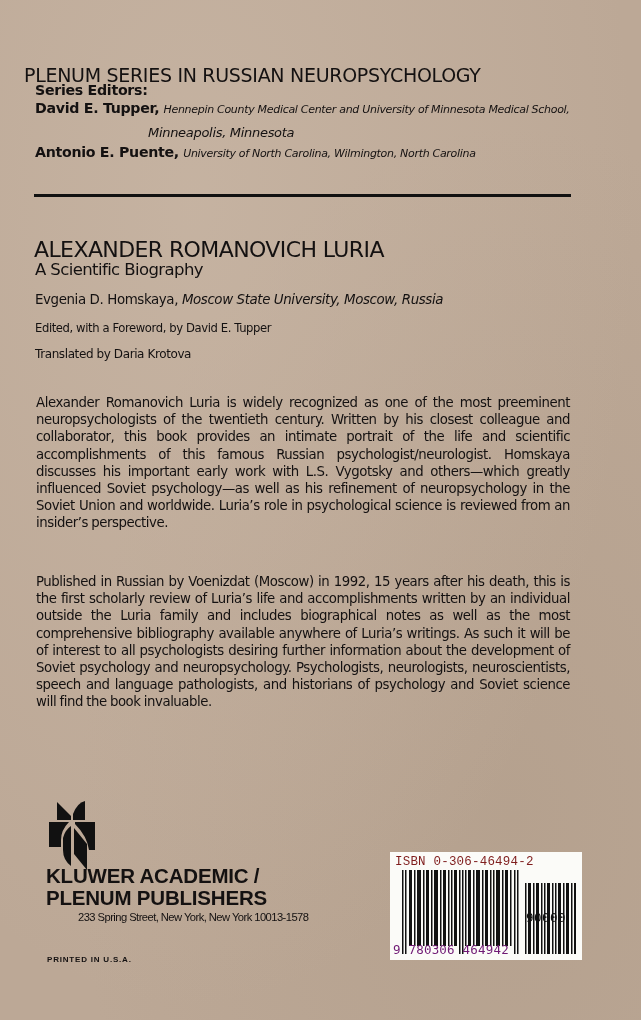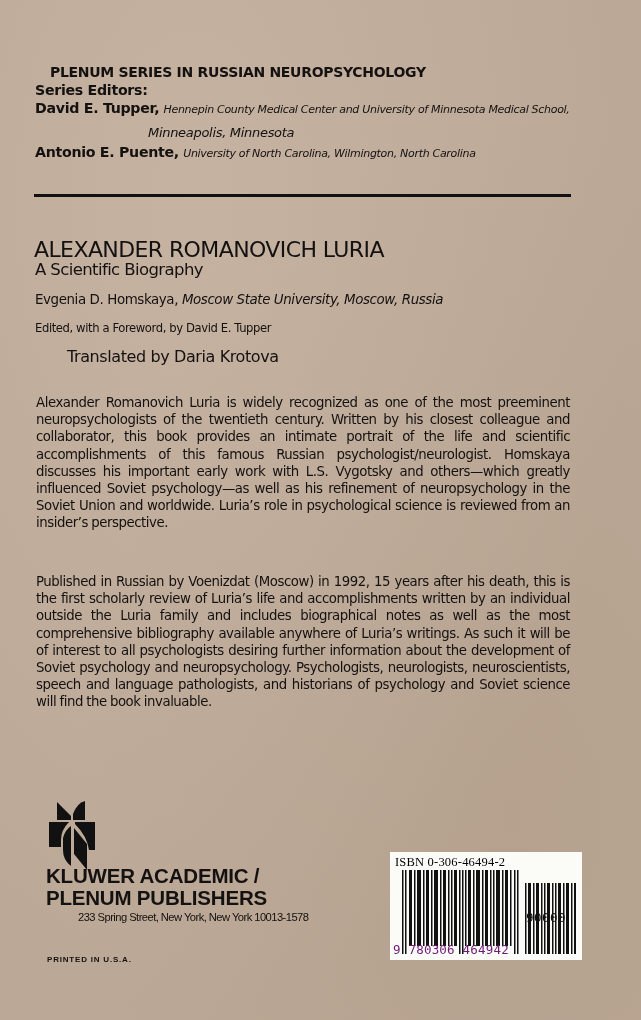--- a/index.html
+++ b/index.html
@@ -6,50 +6,50 @@
   body {
     width: 641px; height: 1020px; overflow: hidden;
     background: #bca896;
     background-image: radial-gradient(ellipse at 30% 20%, rgba(205,187,170,0.55), rgba(180,160,142,0.0) 70%),
                       radial-gradient(ellipse at 80% 80%, rgba(168,148,128,0.35), rgba(0,0,0,0) 60%);
     position: relative;
     color: #141111;
     font-family: "DejaVu Sans", sans-serif;
   }
   .abs { position: absolute; }
-  .series-title { left: 50px; top: 64px; font-weight: bold; font-size: 14px; letter-spacing: -0.3px; white-space: nowrap; }
+  .series-title { left: 24px; top: 64px; font-weight: normal; font-size: 19px; letter-spacing: -0.3px; white-space: nowrap; }
   .series-editors { left: 35px; top: 82px; font-weight: bold; font-size: 14.2px; letter-spacing: -0.3px; }
   .editor { left: 35px; font-size: 14.2px; white-space: nowrap; letter-spacing: -0.3px; text-align: center; }
   .editor b { font-weight: bold; }
   .editor i { font-style: italic; font-size: 11px; letter-spacing: -0.3px; }
   .editor1 { top: 100px; }
   .editor1-cont { left: 148px; top: 118px; font-style: italic; font-size: 13px; letter-spacing: -0.3px; margin-top: 7px; }
   .editor2 { top: 144px; }
   .rule { left: 34px; top: 194px; width: 537px; height: 3px; background: #111; }
 
   .book-title { left: 34px; top: 225px; font-size: 22px; letter-spacing: -0.6px; white-space: nowrap; font-family: "DejaVu Sans", sans-serif; margin-top: 12px; }
   .subtitle { left: 35px; top: 260px; font-size: 16.5px; letter-spacing: -0.6px; white-space: nowrap; }
   .author { left: 35px; top: 292px; font-size: 13.4px; letter-spacing: -0.4px; white-space: nowrap; }
   .author i { font-style: italic; }
   .edited { left: 35px; top: 321px; font-size: 11.6px; letter-spacing: -0.4px; white-space: nowrap; }
-  .translated { left: 35px; top: 347px; font-size: 16px; letter-spacing: -0.4px; white-space: nowrap; margin-left: 32px; }
+  .translated { left: 35px; top: 347px; font-size: 12px; letter-spacing: -0.4px; white-space: nowrap; }
 
   .para { left: 36px; width: 534px; font-size: 13.3px; line-height: 17.2px; text-align: justify; letter-spacing: -0.45px; word-spacing: -0.5px; }
   .para1 { top: 394px; }
   .para2 { top: 573px; }
 
   .logo { left: 47px; top: 800px; width: 50px; height: 72px; }
   .pub-line { left: 46px; font-weight: bold; font-size: 20.5px; letter-spacing: -0.2px; white-space: nowrap; font-family: "Liberation Sans", sans-serif; }
   .pub1 { top: 864px; }
   .pub2 { top: 886px; }
   .address { left: 46px; top: 911px; font-size: 11.2px; letter-spacing: -0.55px; white-space: nowrap; font-family: "Liberation Sans", sans-serif; margin-left: 32px; }
   .printed { left: 47px; top: 955px; font-size: 8px; font-weight: bold; letter-spacing: 0.8px; white-space: nowrap; font-family: "Liberation Sans", sans-serif; }
 
   .barcode-box { left: 390px; top: 852px; width: 192px; height: 108px; background: #fbfbf8; }
-  .isbn-text { left: 395px; top: 855px; font-family: Liberation Serif, serif; font-size: 12.5px; letter-spacing: 0.2px; white-space: nowrap; color: #000000; }
+  .isbn-text { left: 395px; top: 855px; font-family: Liberation Mono, monospace; font-size: 12.5px; letter-spacing: 0.2px; white-space: nowrap; color: #7f1d1d; }
   .price-text { left: 526px; top: 910px; font-family: "DejaVu Sans Mono", monospace; font-size: 12.5px; letter-spacing: 0.5px; white-space: nowrap; color: #111; }
   .ean-text { left: 393px; top: 942px; font-family: "DejaVu Sans Mono", monospace; font-size: 12.5px; letter-spacing: 0.2px; white-space: nowrap; color: #701a75; }
   .bars-main { left: 402px; top: 870px; width: 118px; height: 84px; }
   .bars-add { left: 525px; top: 883px; width: 52px; height: 71px; }
 </style>
 </head>
 <body>
 
 <div class="abs series-title">PLENUM SERIES IN RUSSIAN NEUROPSYCHOLOGY</div>
 <div class="abs series-editors">Series Editors:</div>

